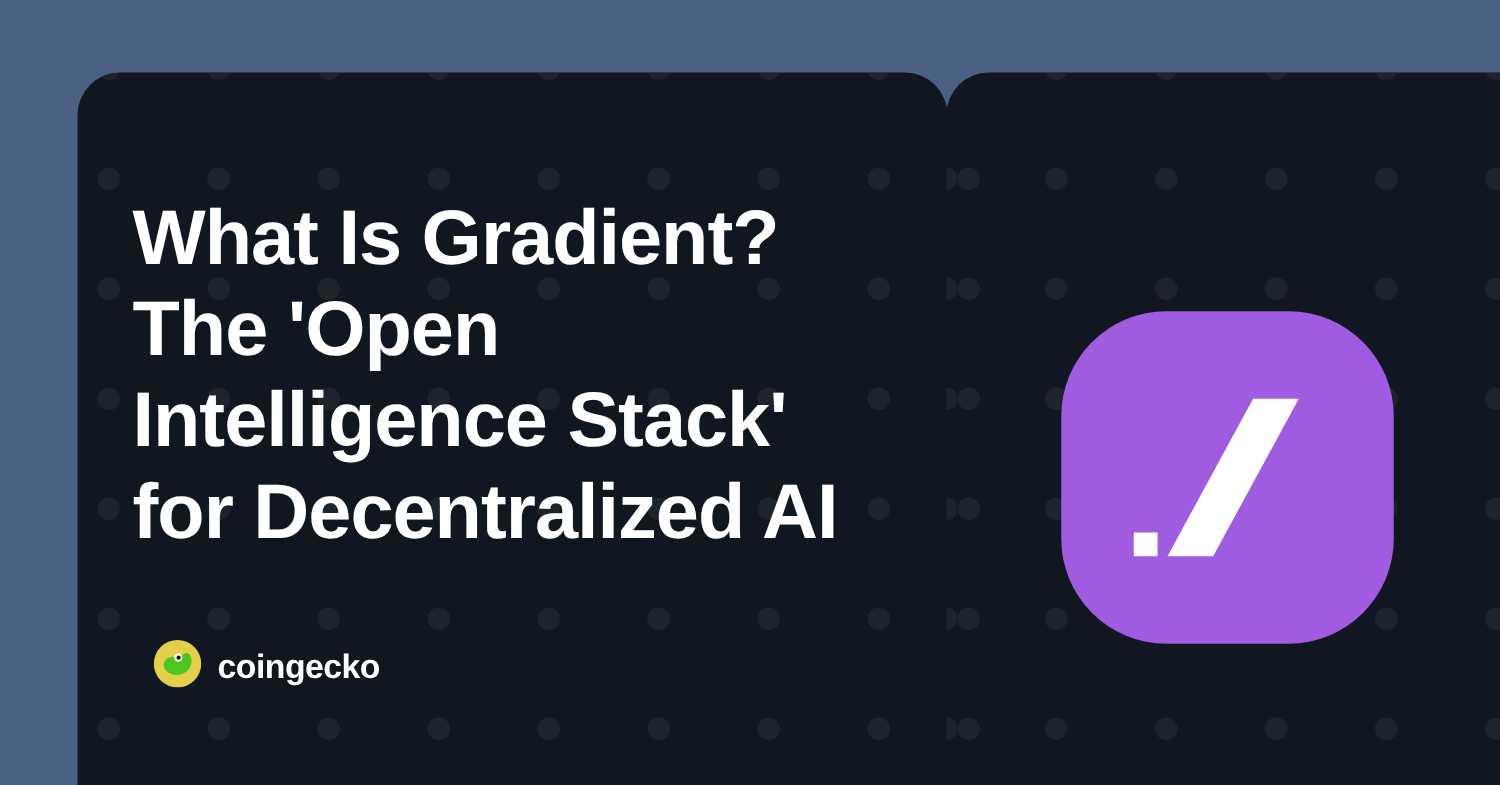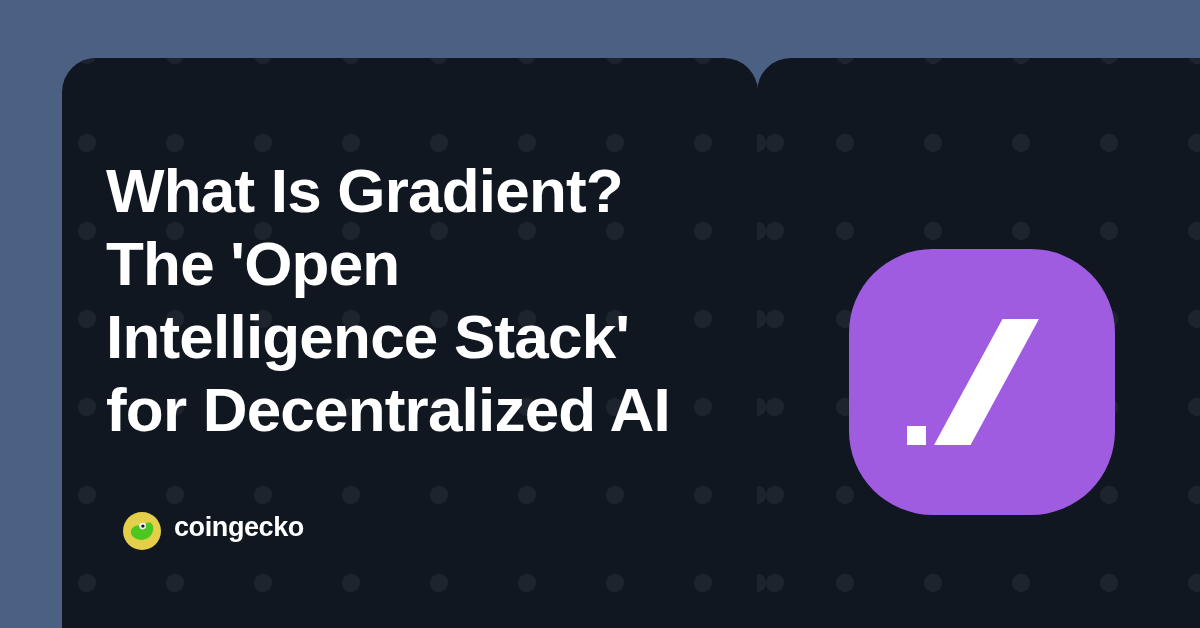--- a/index.html
+++ b/index.html
@@ -80,20 +80,21 @@
     letter-spacing: -0.8px;
     white-space: pre-line;
   }
 
   
   #brand {
     position: absolute;
     left: 123px;
     top: 512px;
     display: flex;
+    align-items: center;
     gap: 13px;
   }
   #brand-wordmark {
     color: #ffffff;
     font-size: 27px;
     font-weight: 700;
     letter-spacing: -0.4px;
   }
 
   

